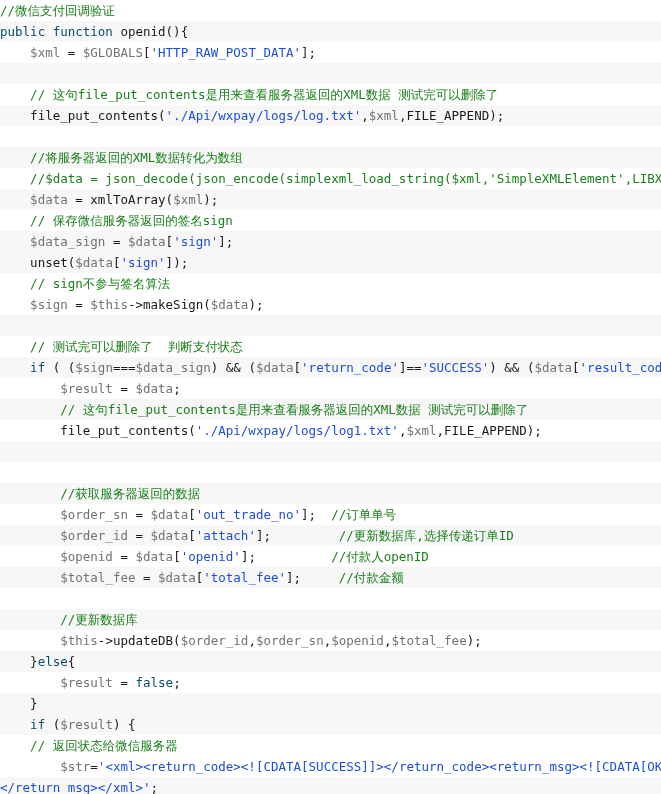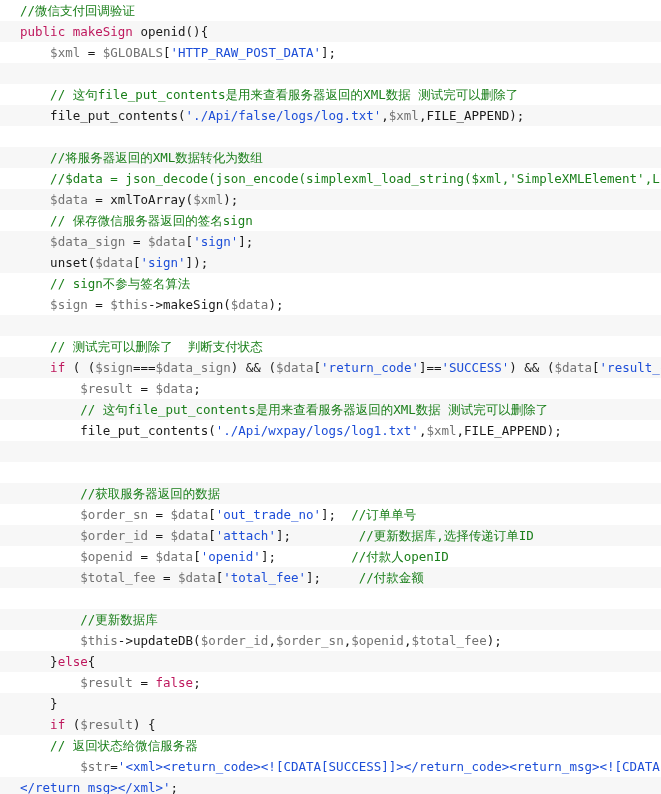--- a/index.html
+++ b/index.html
@@ -20,46 +20,46 @@
     position: relative;
     background: #ffffff;
     border-right: 1px solid #e8e4dc;
   }
   .code-line {
     height: 21px;
     line-height: 21px;
     font-size: 12.5px;
     white-space: pre;
     overflow: hidden;
-    padding-left: 20px;
+    padding-left: 0;
     box-sizing: border-box;
     color: #1a1a1a;
     letter-spacing: 0px;
   }
   .code-line.odd  { background: #ffffff; }
   .code-line.even { background: #f7f7f7; }
 
   
   .c  { color: #1a7f1a; }   
-  .k  { color: #be185d; }   
+  .k  { color: #0c4a6e; }   
   .v  { color: #737373; }   
   .s  { color: #1d4ed8; }   
   .p  { color: #1a1a1a; }   
   .f  { color: #1a1a1a; }   
 </style>
 </head>
 <body>
 
 <div id="code-block">
     <div class="code-line odd"><span class="c">//微信支付回调验证</span></div>
-    <div class="code-line even"><span class="k">public</span><span class="p"> </span><span class="k">makeSign</span><span class="p"> openid(){</span></div>
+    <div class="code-line even"><span class="k">public</span><span class="p"> </span><span class="k">function</span><span class="p"> openid(){</span></div>
     <div class="code-line odd"><span class="p">    </span><span class="v">$xml</span><span class="p"> = </span><span class="v">$GLOBALS</span><span class="p">[</span><span class="s">'HTTP_RAW_POST_DATA'</span><span class="p">];</span></div>
     <div class="code-line even">&nbsp;</div>
     <div class="code-line odd"><span class="p">    </span><span class="c">// 这句file_put_contents是用来查看服务器返回的XML数据 测试完可以删除了</span></div>
-    <div class="code-line even"><span class="p">    </span><span class="f">file_put_contents</span><span class="p">(</span><span class="s">'./Api/false/logs/log.txt'</span><span class="p">,</span><span class="v">$xml</span><span class="p">,FILE_APPEND);</span></div>
+    <div class="code-line even"><span class="p">    </span><span class="f">file_put_contents</span><span class="p">(</span><span class="s">'./Api/wxpay/logs/log.txt'</span><span class="p">,</span><span class="v">$xml</span><span class="p">,FILE_APPEND);</span></div>
     <div class="code-line odd">&nbsp;</div>
     <div class="code-line even"><span class="p">    </span><span class="c">//将服务器返回的XML数据转化为数组</span></div>
     <div class="code-line odd"><span class="p">    </span><span class="c">//$data = json_decode(json_encode(simplexml_load_string($xml,'SimpleXMLElement',LIBXML_NOCDATA)</span></div>
     <div class="code-line even"><span class="p">    </span><span class="v">$data</span><span class="p"> = </span><span class="f">xmlToArray</span><span class="p">(</span><span class="v">$xml</span><span class="p">);</span></div>
     <div class="code-line odd"><span class="p">    </span><span class="c">// 保存微信服务器返回的签名sign</span></div>
     <div class="code-line even"><span class="p">    </span><span class="v">$data_sign</span><span class="p"> = </span><span class="v">$data</span><span class="p">[</span><span class="s">'sign'</span><span class="p">];</span></div>
     <div class="code-line even"><span class="p">    </span><span class="f">unset</span><span class="p">(</span><span class="v">$data</span><span class="p">[</span><span class="s">'sign'</span><span class="p">]);</span></div>
     <div class="code-line odd"><span class="p">    </span><span class="c">// sign不参与签名算法</span></div>
     <div class="code-line odd"><span class="p">    </span><span class="v">$sign</span><span class="p"> = </span><span class="v">$this</span><span class="p">-&gt;makeSign(</span><span class="v">$data</span><span class="p">);</span></div>
     <div class="code-line even">&nbsp;</div>

